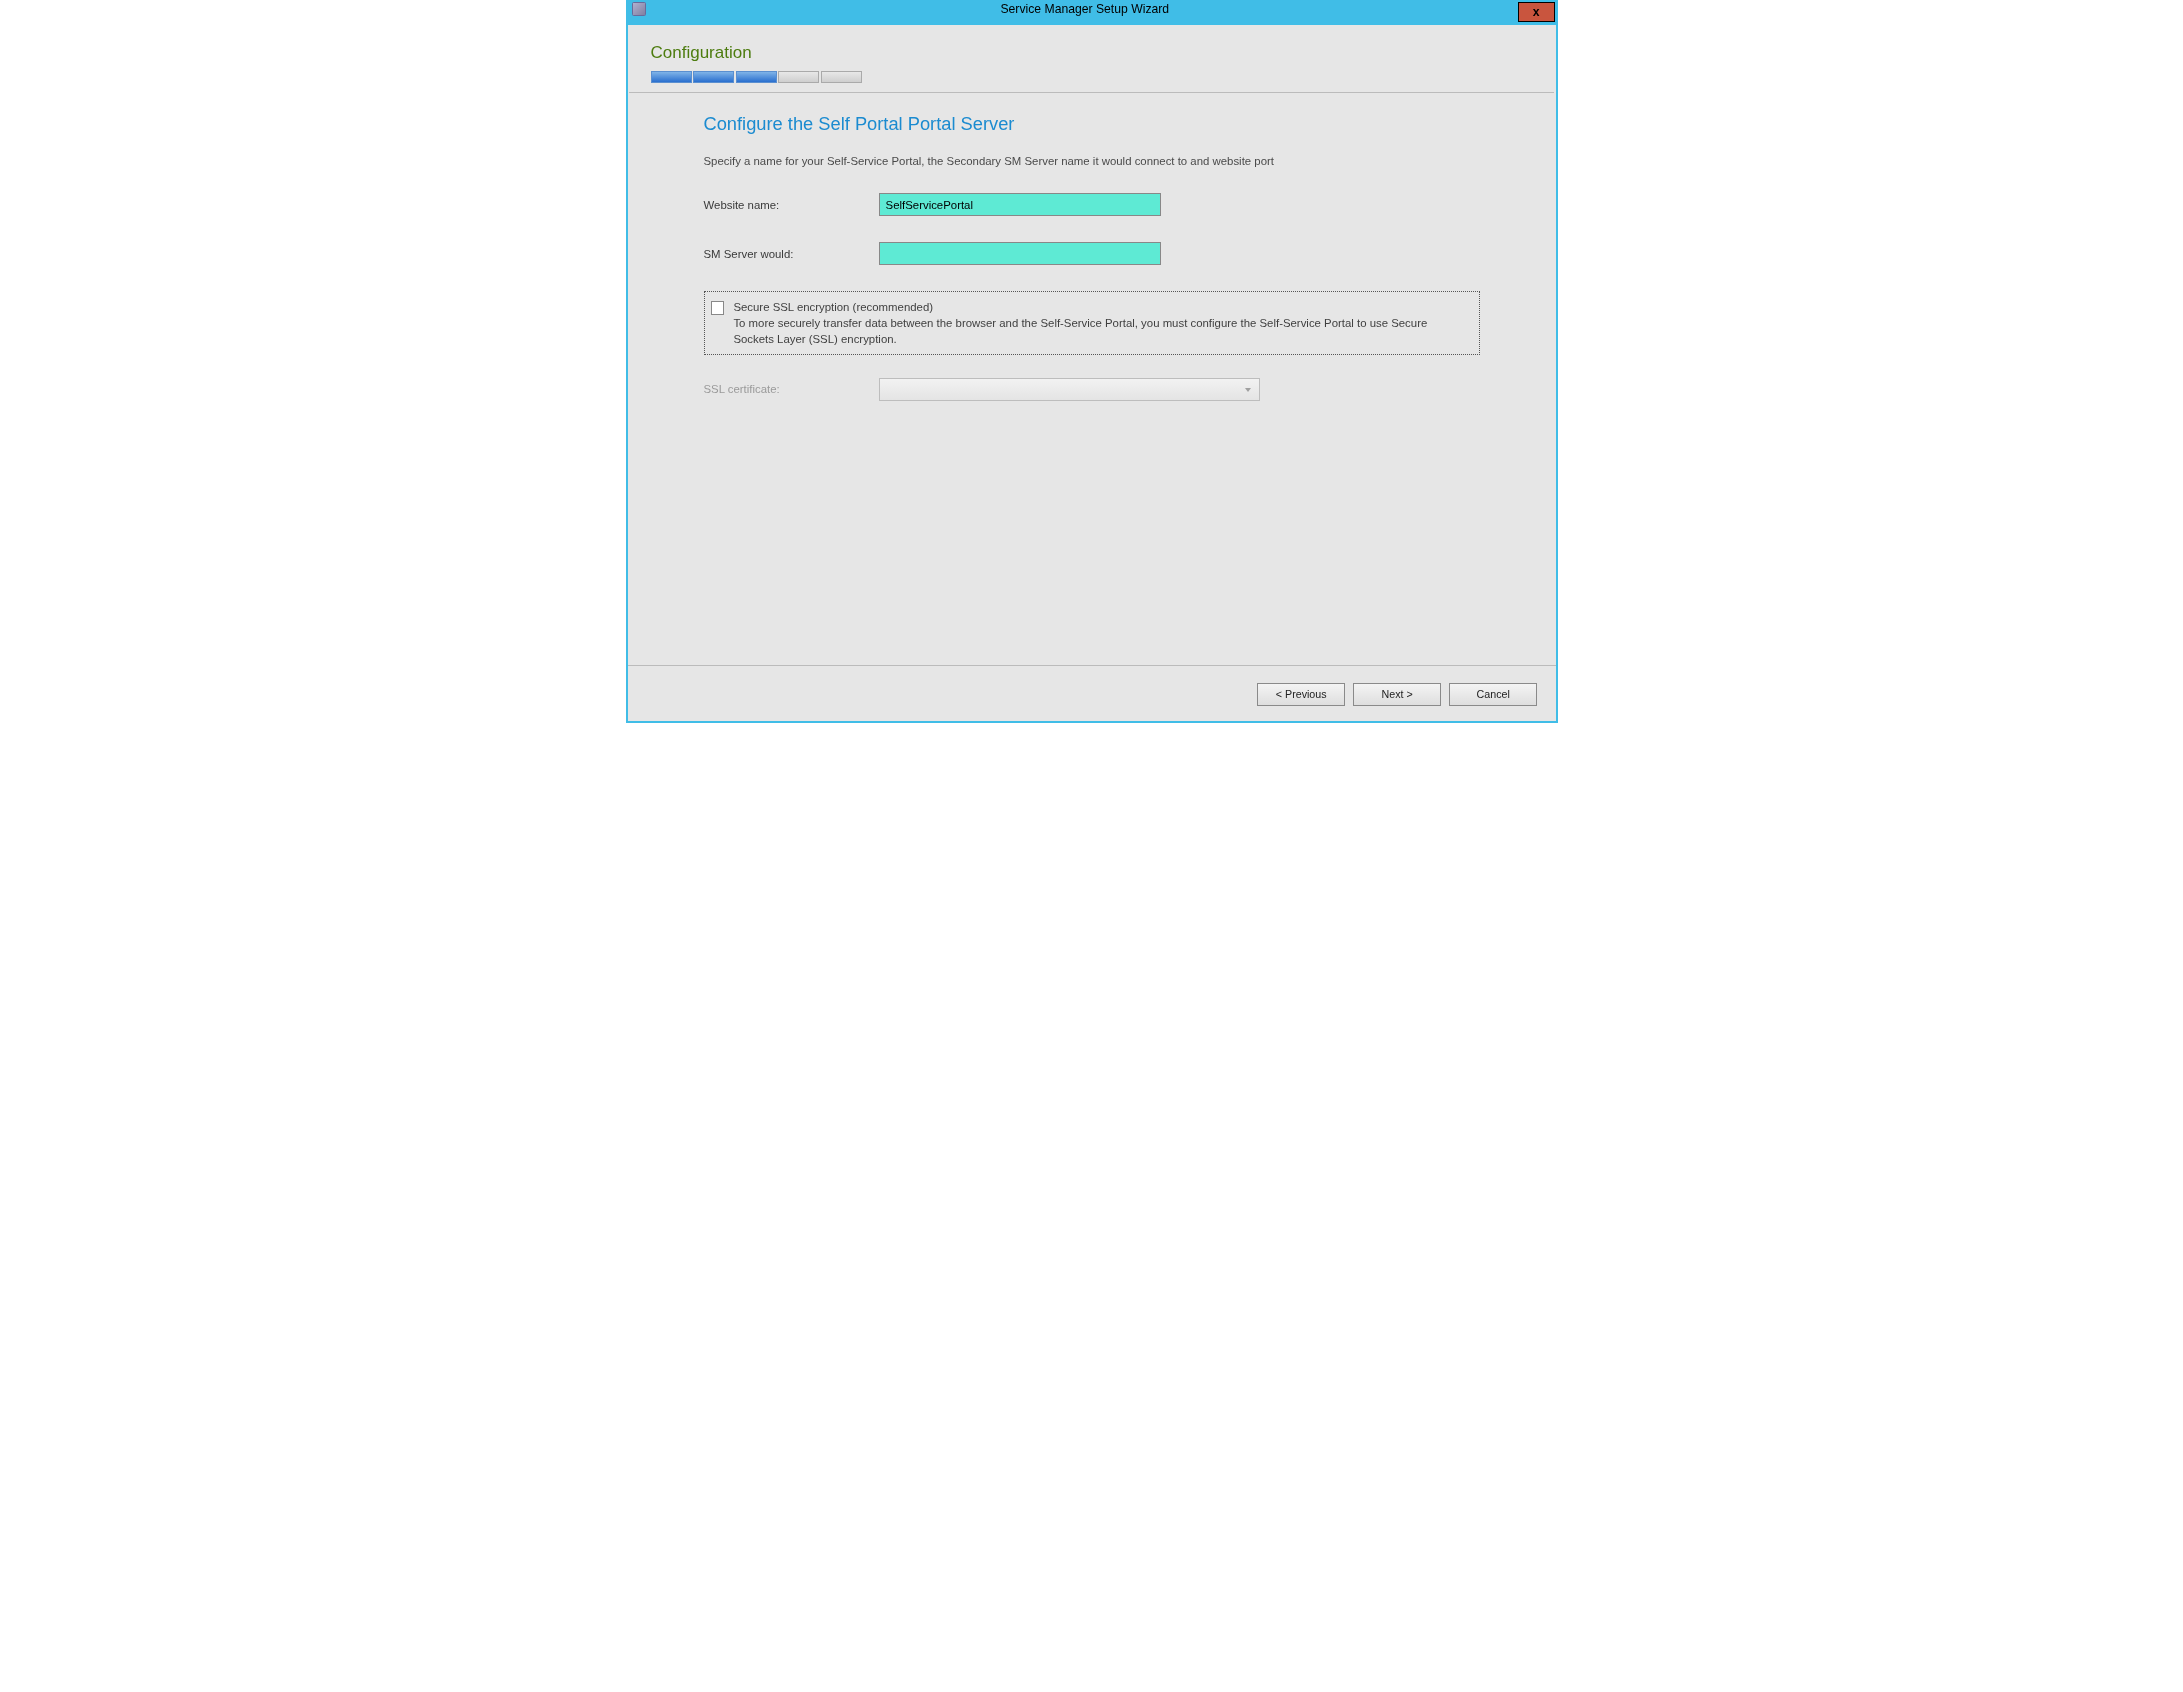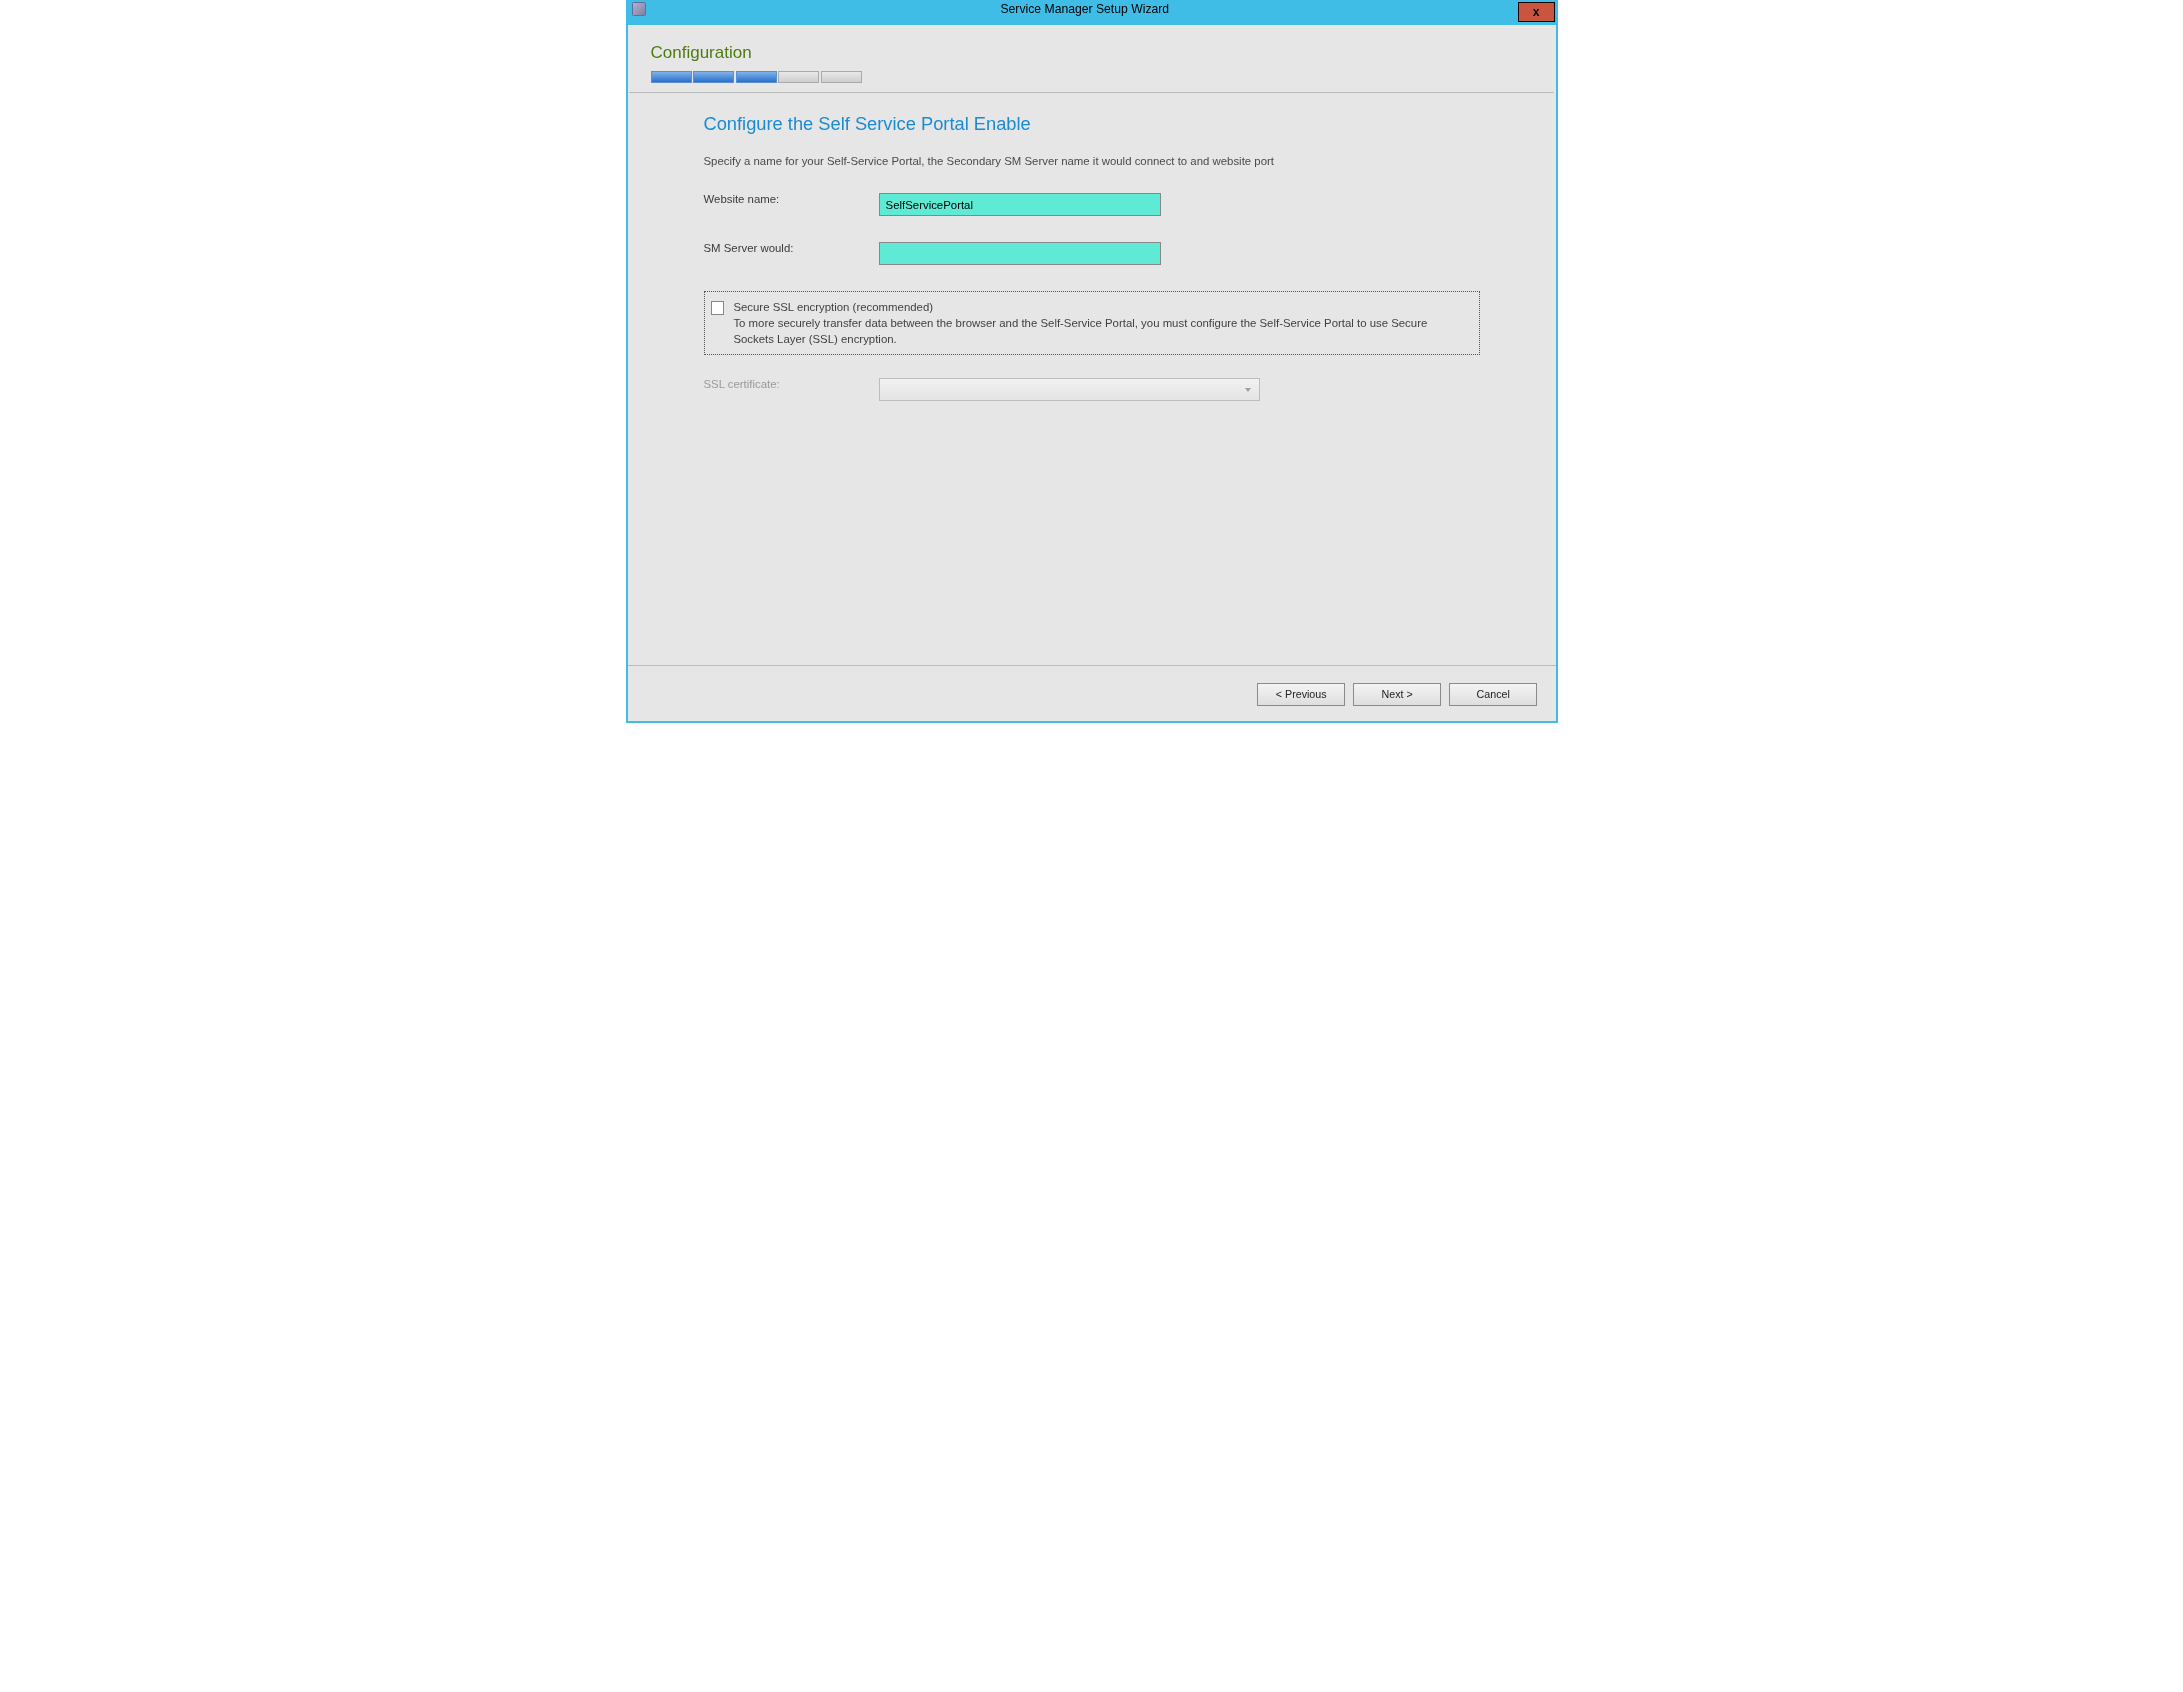--- a/index.html
+++ b/index.html
@@ -97,21 +97,21 @@
     font-size: 18.3px;
     font-weight: 400;
     margin: 0 0 20px 0;
   }
   .page-desc {
     color: #4a4a4a;
     margin-bottom: 26px;
   }
   .form-row {
     display: flex;
-    align-items: flex-start;
+    align-items: center;
     margin-bottom: 26px;
   }
   .form-label {
     width: 175px;
     color: #3a3a3a;
   }
   .form-label.disabled { color: #9a9a9a; }
   .text-input {
     height: 23px;
     padding: 1.5px 6.1px;
@@ -195,21 +195,21 @@
           <div class="progress-seg filled"></div>
           <div class="progress-seg filled"></div>
           <div class="progress-seg filled"></div>
           <div class="progress-seg"></div>
           <div class="progress-seg"></div>
         </div>
     </div>
     <div class="divider"></div>
 
     <div class="content">
-      <h1 class="page-title">Configure the Self Service Portal Enable</h1>
+      <h1 class="page-title">Configure the Self Portal Portal Server</h1>
       <div class="page-desc">Specify a name for your Self-Service Portal, the Secondary SM Server name it would connect to and website port</div>
 
       <div class="form-row">
         <div class="form-label">Website name:</div>
         <input class="text-input wide" type="text" value="SelfServicePortal" style="">
       </div>
 
       <div class="form-row">
         <div class="form-label">SM Server would:</div>
         <input class="text-input wide" type="text" value="" style="">

